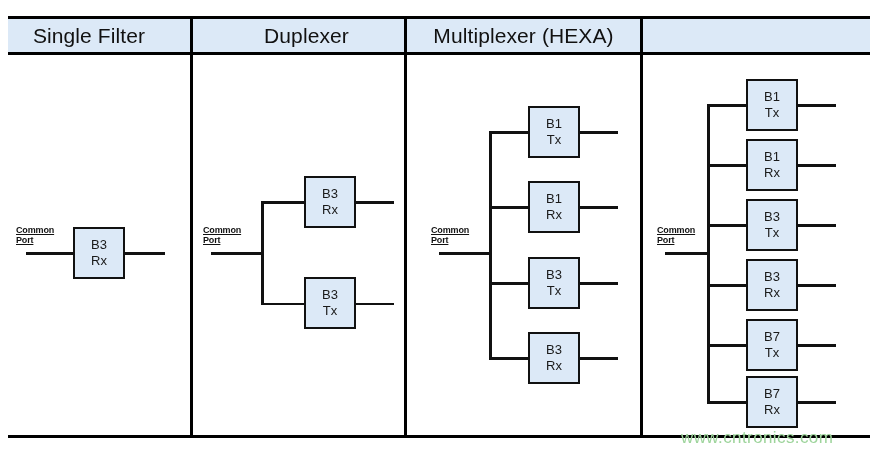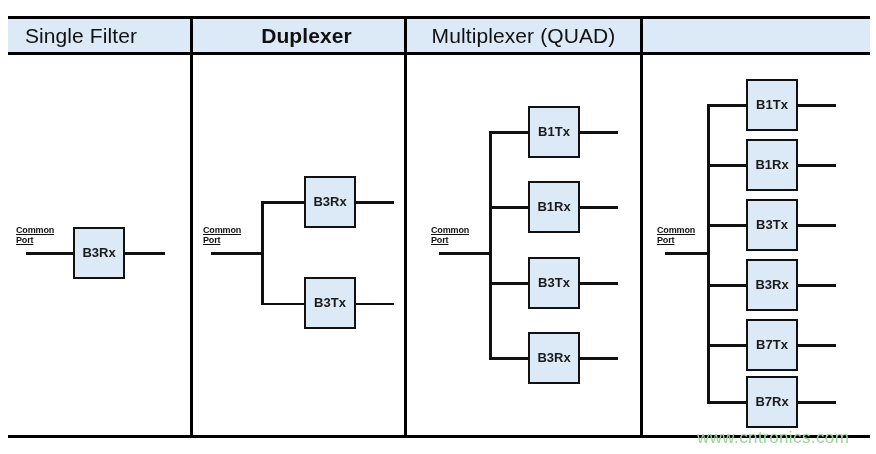--- a/index.html
+++ b/index.html
@@ -35,44 +35,44 @@
 
   
   .col{position:absolute;top:39px;height:380px;}
 
   .node{
     position:absolute;
     width:52px;height:52px;
     background:#dce9f7;
     border:2.5px solid #111;
     box-sizing:border-box;
-    display:flex;flex-direction:row;
+    display:flex;flex-direction:column;
     align-items:center;justify-content:center;
-    font-size:13px;font-weight:bold;color:#1a1a1a;
+    font-size:13px;font-weight:normal;color:#1a1a1a;
     line-height:1.22;
   }
   .node span{display:block;}
 
   .wire{position:absolute;background:#111;}
   .wire-h{height:2.5px;}
   .wire-v{width:2.5px;}
 
   .cp-label{
     position:absolute;
     font-size:9px;font-weight:bold;color:#111;
     line-height:1.12;
     letter-spacing:-0.15px;
     white-space:pre-line;
     text-align:left;
     text-decoration:underline;
   }
 
   .watermark{
     position:absolute;
-    left:697px;top:428px;
+    left:681px;top:428px;
     font-size:17px;
     color:#9dd49b;
     letter-spacing:.4px;
     white-space:nowrap;
     font-family:"Liberation Sans", sans-serif;
   }
 </style>
 </head>
 <body>
 
@@ -83,23 +83,23 @@
     <div class="rule rule-h" style="top:0;"></div>
     <div class="rule rule-h" style="top:36px;"></div>
     <div class="rule rule-h" style="top:419px;"></div>
 
     <div class="hdr-band"></div>
 
     <div class="rule rule-v" style="left:182px;height:419px;"></div>
     <div class="rule rule-v" style="left:396px;height:419px;"></div>
     <div class="rule rule-v" style="left:632px;height:419px;"></div>
 
-    <div class="hdr-cell" style="left:0;width:146px;border-radius:11px;">Single Filter</div>
-    <div class="hdr-cell" style="left:185px;width:227px;font-weight:bold;">Duplexer</div>
-    <div class="hdr-cell" style="left:399px;width:233px;">Multiplexer (QUAD)</div>
+    <div class="hdr-cell" style="left:8px;width:146px;border-radius:11px;">Single Filter</div>
+    <div class="hdr-cell" style="left:185px;width:227px;">Duplexer</div>
+    <div class="hdr-cell" style="left:399px;width:233px;">Multiplexer (HEXA)</div>
 
     <div class="col" style="left:0;width:182px;">
 
       <div class="cp-label" style="left:8px;top:170px;">Common
 Port</div>
 
       <div class="wire wire-h" style="left:18px;top:197px;width:47px;"></div>
 
       <div class="node" style="left:65px;top:172px;">
         <span>B3</span>

